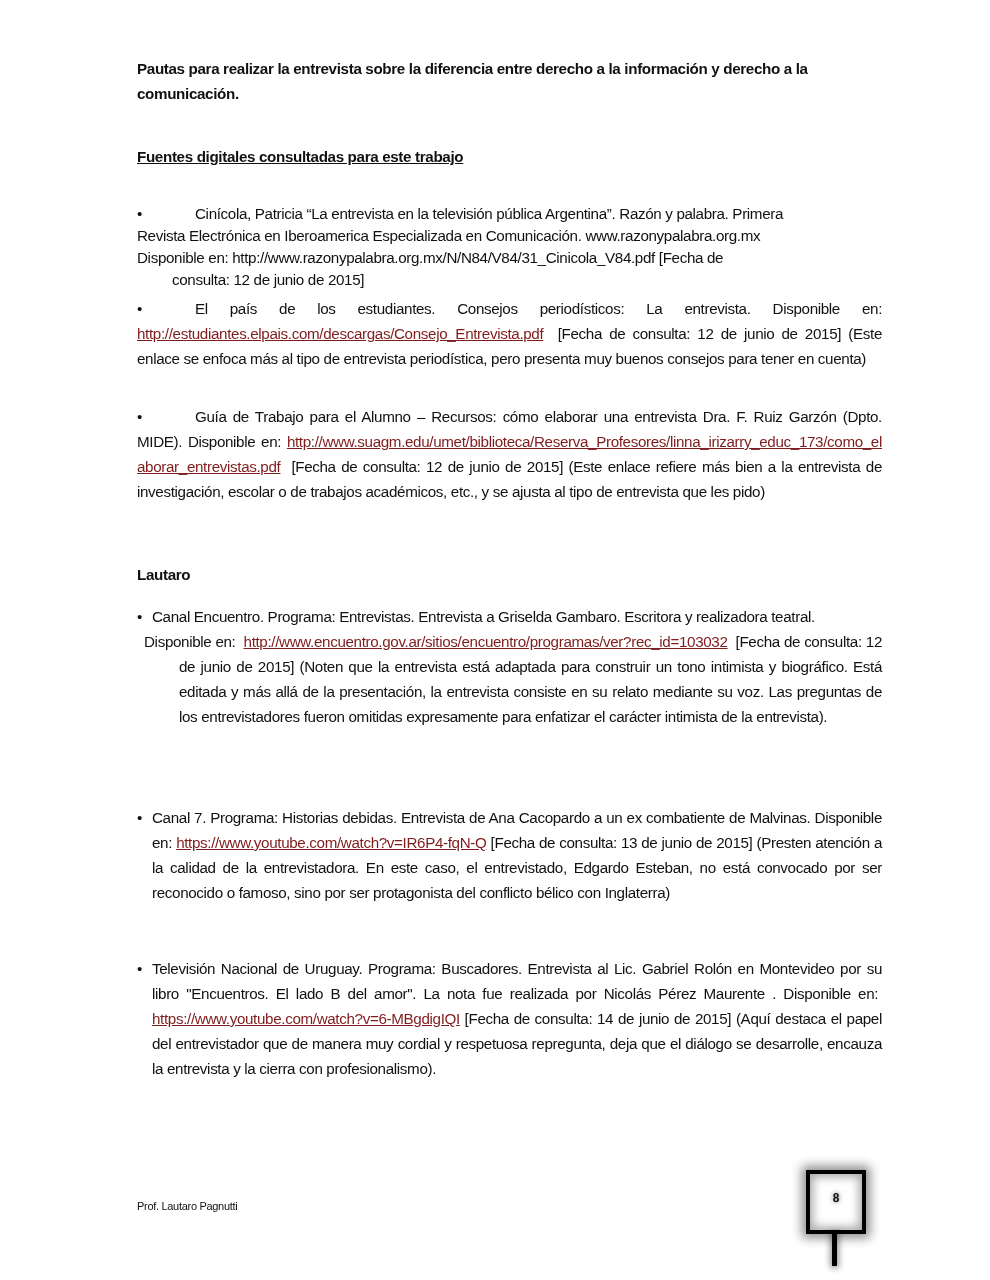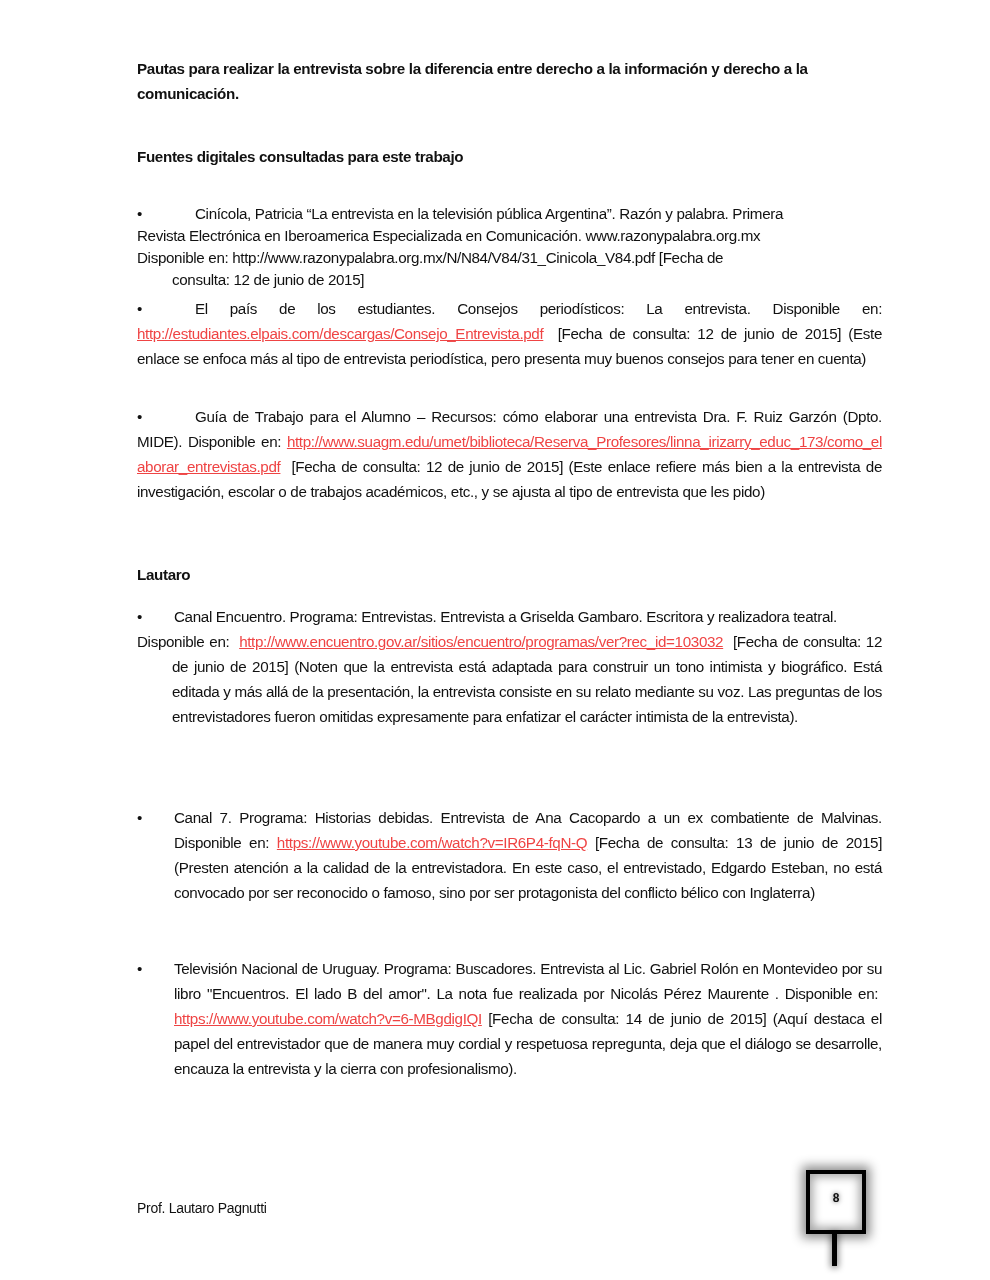--- a/index.html
+++ b/index.html
@@ -3,46 +3,46 @@
 <meta charset="utf-8">
 <style>
   html, body { margin:0; padding:0; background:#ffffff; }
   body { width:990px; height:1280px; position:relative; overflow:hidden;
          font-family:"Liberation Sans", sans-serif; color:#111; }
   .page { position:absolute; left:0; top:0; width:990px; height:1280px; }
   .txt { position:absolute; left:137px; width:745px; font-size:15.2px; line-height:25px;
          letter-spacing:-0.35px; word-spacing:0px; }
   .bold { font-weight:bold; }
   .just { text-align:justify; text-align-last:left; }
-  .link { color:#ef4444; text-decoration:underline; }
+  .link { color:#7f1d1d; text-decoration:underline; }
   .bullet { display:inline-block; width:58px; }
   .bl-item { position:absolute; left:137px; width:745px; font-size:15.2px; line-height:25px; letter-spacing:-0.35px; }
   .bl-item .dot { position:absolute; left:0; top:0; }
-  .bl-item .body { margin-left:37px; text-align:justify; }
-  .hang { padding-left:35px; text-indent:-35px; }
-  .footer { position:absolute; left:137px; top:1200px; font-size:14px; letter-spacing:-0.3px; }
+  .bl-item .body { margin-left:15px; text-align:justify; }
+  .hang { padding-left:35px; text-indent:-35px;margin-left:7px; }
+  .footer { position:absolute; left:137px; top:1200px; font-size:11px; letter-spacing:-0.3px; }
   .pagebox { position:absolute; left:806px; top:1170px; width:54px; width:52px; height:56px;
              border:4px solid #000; box-shadow:0 0 10px 4px rgba(0,0,0,0.45), inset 0 0 10px 3px rgba(0,0,0,0.35);
              background:#fff; }
   .pagenum { position:absolute; left:0; right:0; top:17px; text-align:center; font-size:12px; font-weight:bold;
              text-shadow:0 0 5px rgba(0,0,0,0.6); }
   .pagestem { position:absolute; left:832px; top:1234px; width:5px; height:32px; background:#000;
               box-shadow:0 0 6px 2px rgba(0,0,0,0.4); }
 </style>
 </head>
 <body>
 
 <div class="page">
 
   <div class="txt bold" style="top:56px;">
     <div>Pautas para realizar la entrevista sobre la diferencia entre derecho a la información y derecho a la</div>
     <div>comunicación.</div>
   </div>
 
-  <div class="txt bold" style="top:144px;">Fuentes digitales consultadas para este trabajo</div>
+  <div class="txt bold" style="top:144px;text-decoration:underline;">Fuentes digitales consultadas para este trabajo</div>
 
   <div class="txt" style="top:203px; line-height:22px;">
     <div><span class="bullet">•</span><span>Cinícola, Patricia “La entrevista en la televisión pública Argentina”. Razón y palabra. Primera</span></div>
     <div>Revista Electrónica en Iberoamerica Especializada en Comunicación. www.razonypalabra.org.mx</div>
     <div>Disponible en: http://www.razonypalabra.org.mx/N/N84/V84/31_Cinicola_V84.pdf [Fecha de</div>
     <div style="padding-left:35px;">consulta: 12 de junio de 2015]</div>
   </div>
 
   <div class="txt just" style="top:296px;">
     <span class="bullet">•</span><span>El país de los estudiantes. Consejos periodísticos: La entrevista. Disponible en:</span>

